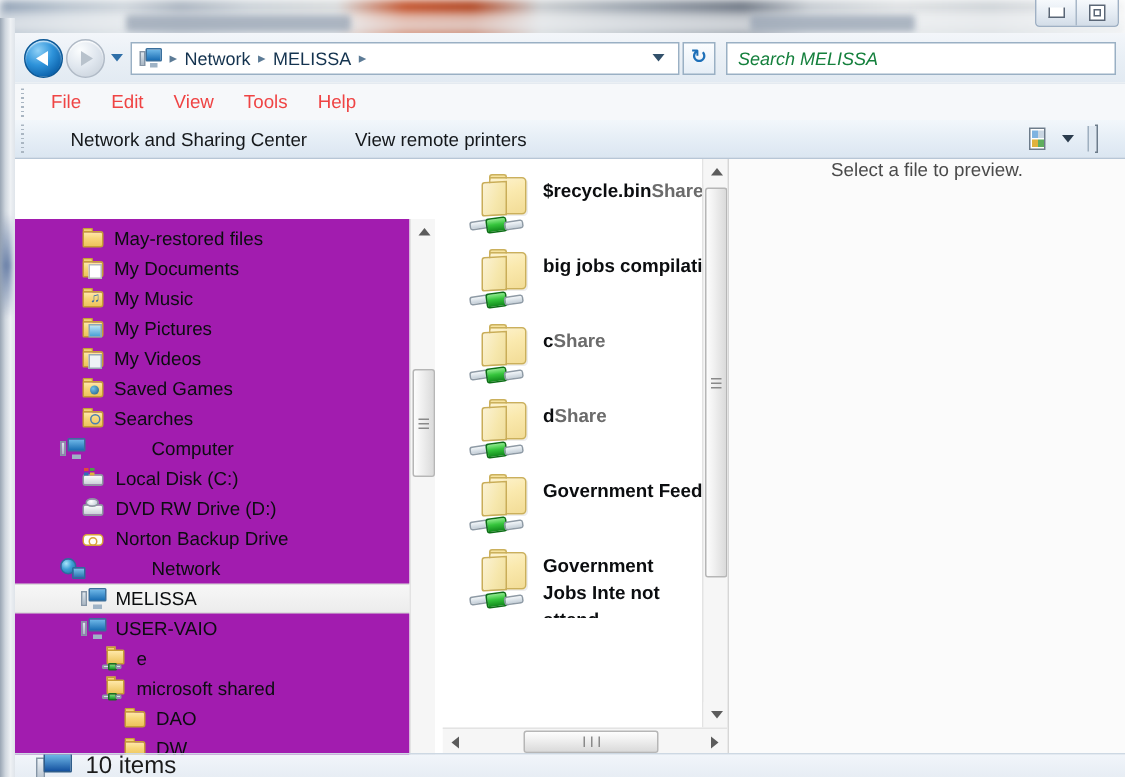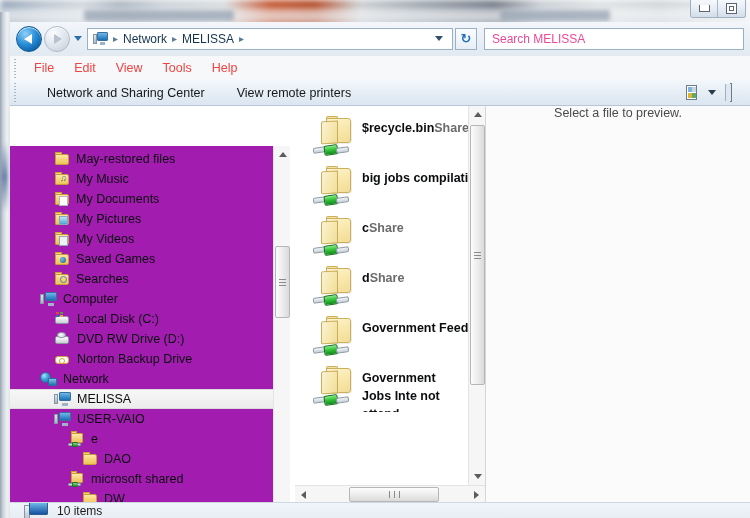--- a/index.html
+++ b/index.html
@@ -111,21 +111,21 @@
   .crumb-spacer { flex:1; }
   .crumb-caret { width:0;height:0;border-left:4px solid transparent;border-right:4px solid transparent;border-top:5px solid #33516b; margin-right:6px;}
   .refreshbtn { width:22px; height:22px; margin-left:2px; display:flex; align-items:center; justify-content:center;
      border:1px solid #9ab0c4; background:linear-gradient(180deg,#fbfdff,#e6eef6); }
   .refresh-glyph { font-size:13px; color:#1d6fb8; font-weight:bold; line-height:1; font-family:"DejaVu Sans", sans-serif;}
   .searchbox {
     margin-left:7px; height:22px; width:260px;
     background:#ffffff; border:1px solid #9ab0c4; display:flex; align-items:center;
     padding:0 7px; margin-right:6px;
   }
-  .search-ph { font-size:12px; color:#ec4899; }
+  .search-ph { font-size:12px; color:#15803d; font-style:italic; }
 
   
   .menubar {
     position:absolute; left:10px; top:55px; width:740px; height:25px;
     background:#f6f8fa;
     border-top:1px solid #e4eaf0;
     display:flex; align-items:center; padding-left:14px;
   }
   .menubar::before{
     content:""; position:absolute; left:4px; top:3px; width:2px; height:19px;
@@ -173,21 +173,21 @@
   .tree-row {
     height:20px; display:flex; align-items:center; font-size:12.5px; color:#0b0d0f;
     padding-left:6px; white-space:nowrap;
   }
   .tree-row.selected {
     background: linear-gradient(180deg,#f7f7f7,#ececec);
     border-top:1px solid #dcdcdc; border-bottom:1px solid #dcdcdc;
     height:20px;
   }
   .tree-label { margin-left:6px; }
-  .ind1 { padding-left:30px; }
+  .ind1 { padding-left:30px;gap:38px; }
   .ind2 { padding-left:44px; }
   .ind3 { padding-left:58px; }
   .ind4 { padding-left:72px; }
 
   
   .ic { width:16px; height:14px; position:relative; flex:none; }
   .folder { }
   .folder-b { position:absolute; left:1px; top:2px; width:14px; height:11px;
      background: linear-gradient(180deg,#ffe8a8 0%, #f7d679 45%, #edc45c 100%);
      border:1px solid #c79e36; border-radius:1px 2px 2px 1px; }
@@ -323,21 +323,21 @@
     position:absolute; left:10px; top:502px; width:740px; height:16px;
     background: linear-gradient(180deg,#f1f5fa,#e7edf4);
     border-top:1px solid #cdd8e3;
     display:flex; align-items:center; padding-left:14px; overflow:hidden;
   }
   .status-icon { width:26px; height:18px; position:relative; margin-right:7px; flex:none;}
   .si-mon { position:absolute; left:5px; top:0; width:19px; height:13px;
      background:linear-gradient(180deg,#6fb8e8,#1552a0); border:1px solid #2f5d8a; border-radius:1px;}
   .si-tower { position:absolute; left:0; top:3px; width:6px; height:15px;
      background:linear-gradient(180deg,#eef3f8,#b7c3cf); border:1px solid #8595a6;}
-  .status-text { font-size:12px; color:#1b1b1b; }
+  .status-text { font-size:16px; color:#1b1b1b; }
 </style>
 </head>
 <body>
 
 <div class="backdrop"></div>
 <div class="backdrop-bar"></div>
 <div class="backdrop-chip" style="left:84px;width:150px;"></div>
 <div class="backdrop-chip" style="left:500px;width:110px;"></div>
 
 <div class="window">
@@ -431,32 +431,32 @@
     <div class="navpane">
       <div class="tree" id="tree">
           <div class="tree-row ind2">
             <span class="ic folder">
               <span class="folder-t"></span>
               <span class="folder-b"></span>
             </span>
             <span class="tree-label">May-restored files</span>
           </div>
           <div class="tree-row ind2">
+            <span class="ic folder doc-f">
+              <span class="folder-t"></span>
+              <span class="folder-b"></span>
+            </span>
+            <span class="tree-label">My Documents</span>
+          </div>
+          <div class="tree-row ind2">
             <span class="ic folder mus-f">
               <span class="folder-t"></span>
               <span class="folder-b"></span>
             </span>
             <span class="tree-label">My Music</span>
-          </div>
-          <div class="tree-row ind2">
-            <span class="ic folder doc-f">
-              <span class="folder-t"></span>
-              <span class="folder-b"></span>
-            </span>
-            <span class="tree-label">My Documents</span>
           </div>
           <div class="tree-row ind2">
             <span class="ic folder pic-f">
               <span class="folder-t"></span>
               <span class="folder-b"></span>
             </span>
             <span class="tree-label">My Pictures</span>
           </div>
           <div class="tree-row ind2">
             <span class="ic folder vid-f">
@@ -540,38 +540,38 @@
               <span class="sf-t"></span>
               <span class="sf-b"></span>
               <span class="sf-pipe">
                 <span class="p1"></span>
                 <span class="p2"></span>
                 <span class="p3"></span>
               </span>
             </span>
             <span class="tree-label">e</span>
           </div>
-          <div class="tree-row ind4">
-            <span class="ic folder">
-              <span class="folder-t"></span>
-              <span class="folder-b"></span>
-            </span>
-            <span class="tree-label">DAO</span>
-          </div>
           <div class="tree-row ind3">
             <span class="ic sharedfolder">
               <span class="sf-t"></span>
               <span class="sf-b"></span>
               <span class="sf-pipe">
                 <span class="p1"></span>
                 <span class="p2"></span>
                 <span class="p3"></span>
               </span>
             </span>
             <span class="tree-label">microsoft shared</span>
+          </div>
+          <div class="tree-row ind4">
+            <span class="ic folder">
+              <span class="folder-t"></span>
+              <span class="folder-b"></span>
+            </span>
+            <span class="tree-label">DAO</span>
           </div>
           <div class="tree-row ind4">
             <span class="ic folder">
               <span class="folder-t"></span>
               <span class="folder-b"></span>
             </span>
             <span class="tree-label">DW</span>
           </div>
         </div>
 

